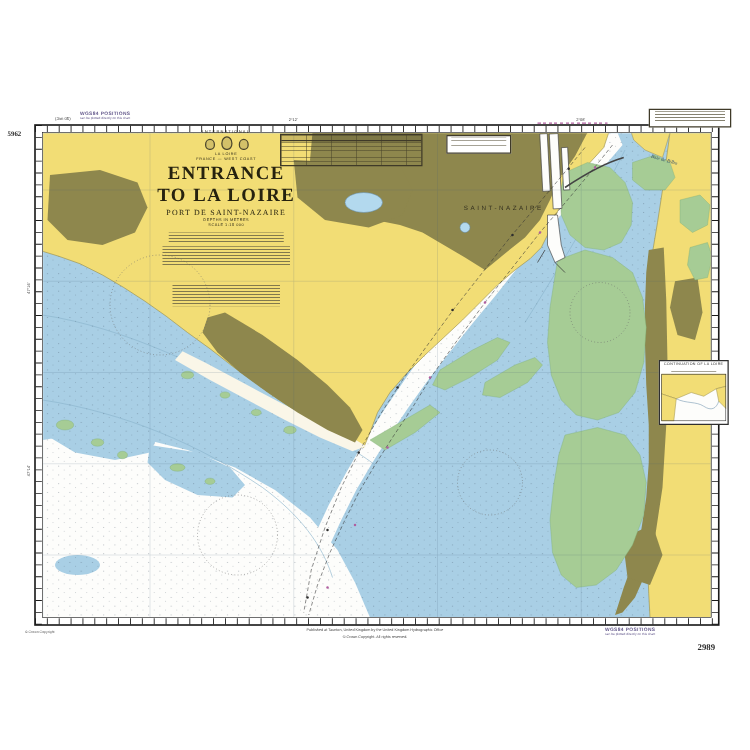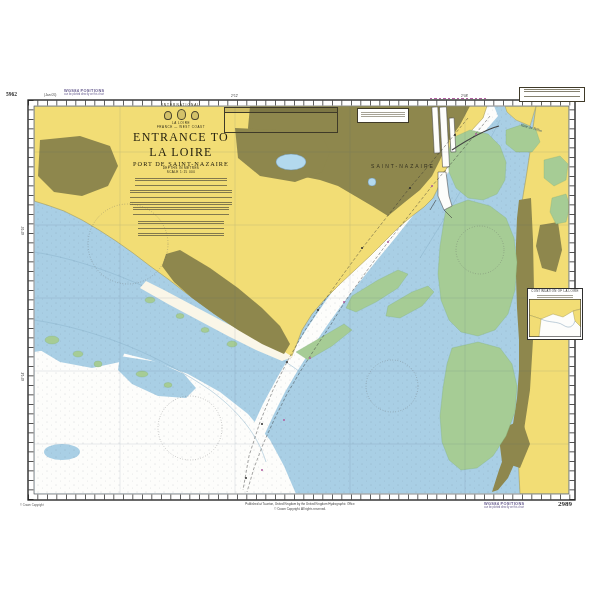--- a/index.html
+++ b/index.html
@@ -12,29 +12,29 @@
   .tlines-light{background:repeating-linear-gradient(to bottom,#6b6550 0,#6b6550 0.5px,transparent 0.5px,transparent 2.1px);opacity:.6;}
   .notebox{border:0.6px solid #3f3a28;background:#fff;}
   .tide-table{border:0.7px solid #3f3a28;
     background:
       repeating-linear-gradient(to right,rgba(70,65,40,.5) 0,rgba(70,65,40,.5) .5px,transparent .5px,transparent 10px),
       repeating-linear-gradient(to bottom,rgba(70,65,40,.5) 0,rgba(70,65,40,.5) .5px,transparent .5px,transparent 3px);}
   .tide-head{height:4px;background:rgba(70,65,40,.22);border-bottom:.5px solid #3f3a28;}
   .titleblock{text-align:center;line-height:1.25;color:#2e2a18;}
   .tb-int{font-size:3.2px;letter-spacing:1px;}
   .tb-small{font-size:3px;letter-spacing:.6px;}
-  .tb-title{font-size:12px;letter-spacing:1.2px;font-weight:normal;color:#26220f;}
+  .tb-title{font-size:15px;letter-spacing:1.2px;font-weight:bold;color:#26220f;}
   .tb-sub{font-size:6.3px;letter-spacing:1px;color:#26220f;}
   .tb-note{font-size:3.1px;letter-spacing:.4px;}
   .emblems{display:flex;justify-content:center;gap:5px;align-items:flex-end;margin:2px 0;}
   .emblem{width:6px;height:7px;border:.6px solid #4a452c;border-radius:50% 50% 45% 45%;background:rgba(120,112,70,.25);}
   .emblem.tall{height:9px;width:7px;}
   .wgs-title{font-size:3.9px;font-weight:bold;color:#655a8d;letter-spacing:.3px;line-height:1.1;}
   .wgs-sub{font-size:2.6px;color:#655a8d;line-height:1.2;}
-  .margin-num{font-family:"Liberation Serif",serif;font-weight:bold;color:#2a2a2a;}
+  .margin-num{font-family:"Liberation Serif",serif;font-weight:bold;color:#2a2a2a;margin-top:14px;}
   .pubnote{font-size:3px;color:#444;text-align:center;line-height:1.5;}
   .inset{border:.7px solid #2f2f2f;background:#fff;}
   .inset-title{font-size:2.9px;text-align:center;letter-spacing:.3px;color:#333;line-height:1.3;padding-top:1px;}
 </style>
 </head>
 <body>
 
 <div class="page">
 
   <svg class="abs" style="left:0;top:0" width="600" height="600" viewBox="0 0 600 600">

